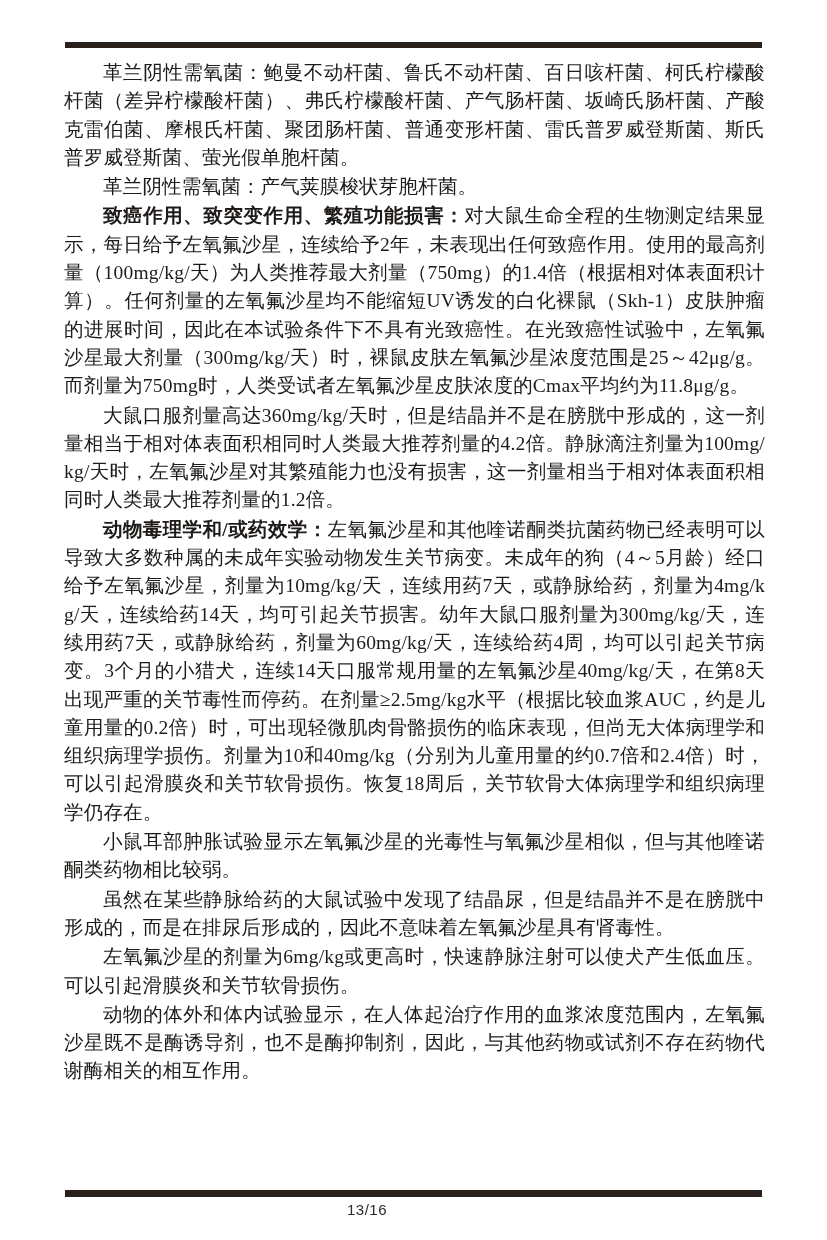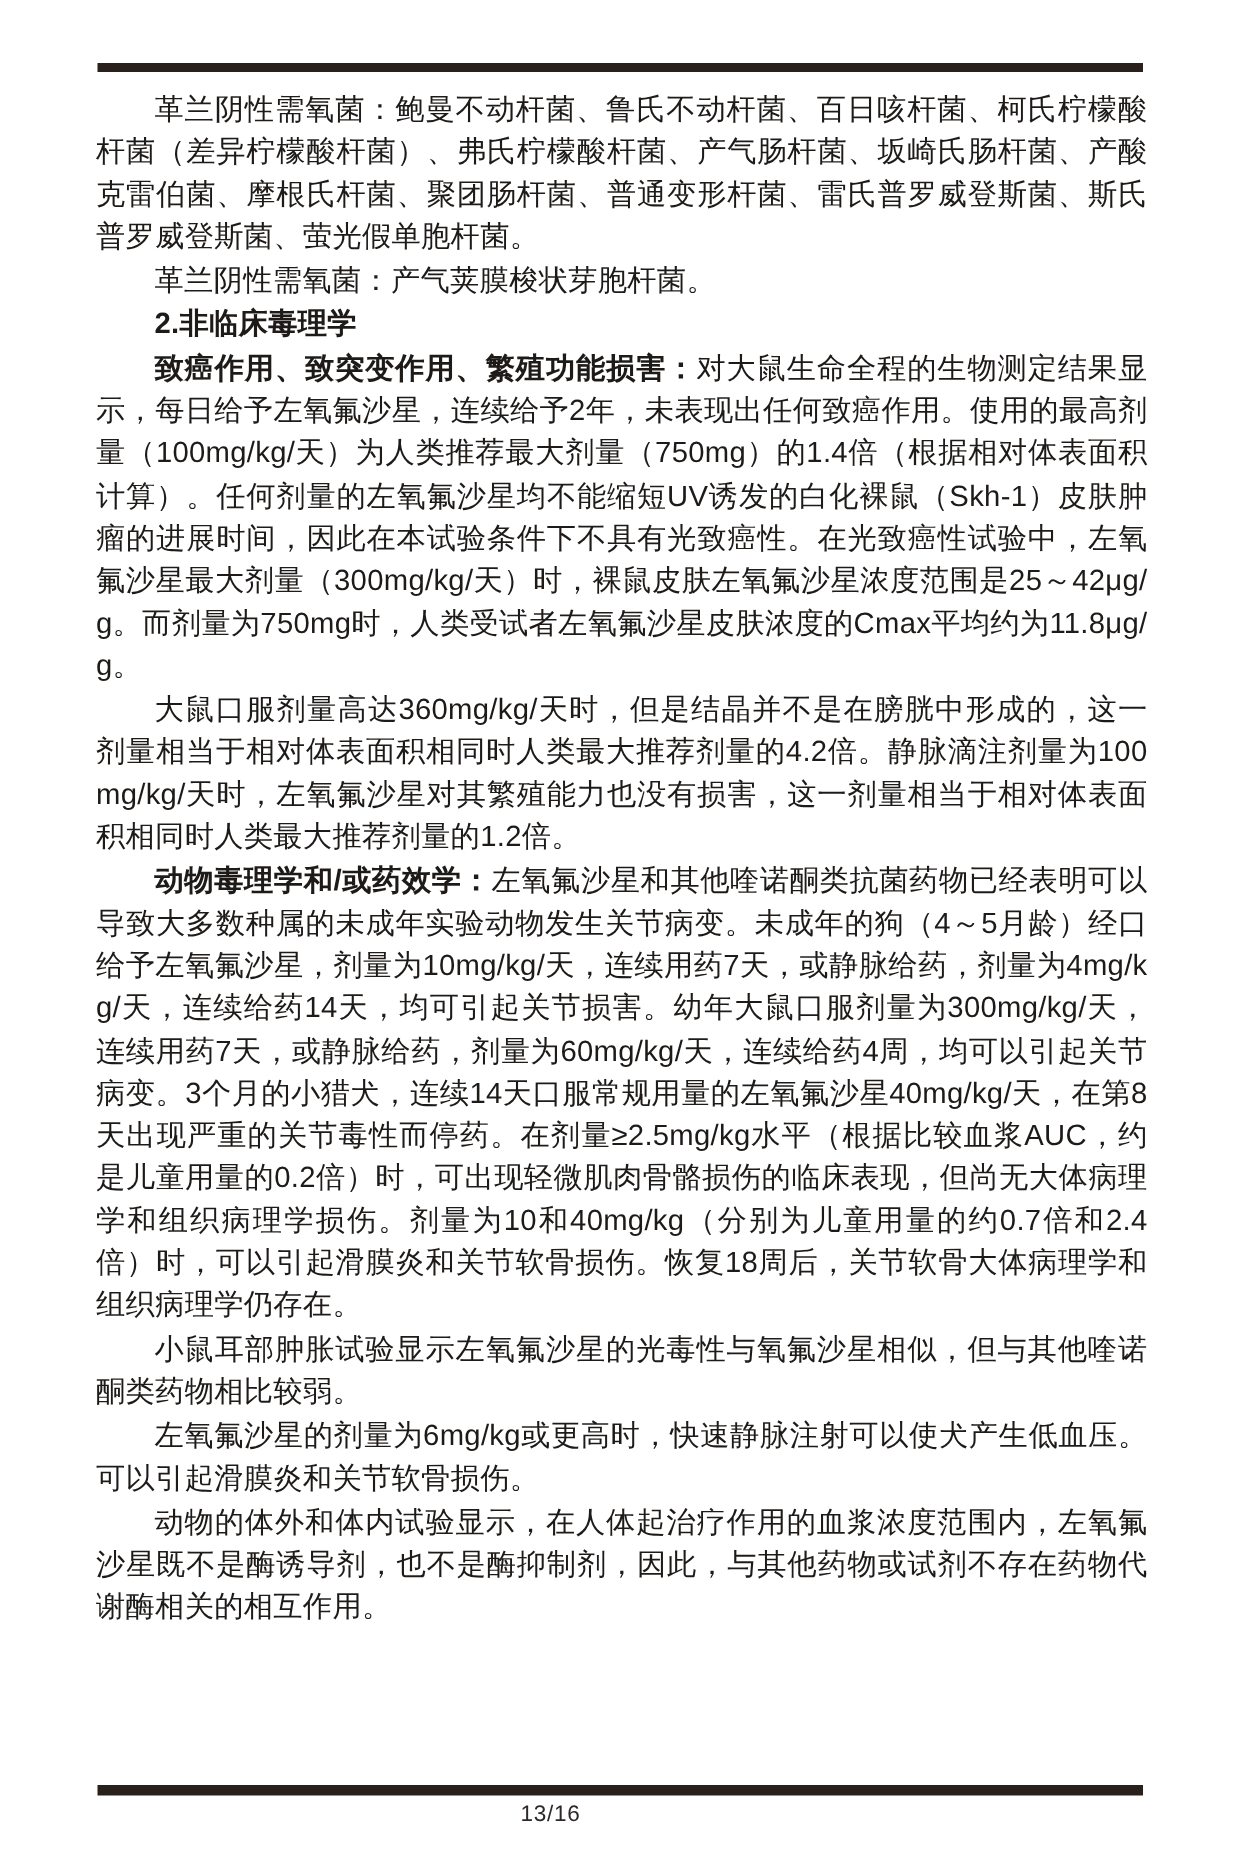--- a/index.html
+++ b/index.html
@@ -25,45 +25,45 @@
     color: #1d1a18;
   }
   p.para {
     margin: 1px 0;
     font-size: 19.5px;
     line-height: 28.3px;
     text-align: justify;
     letter-spacing: 0.2px;
     word-break: break-all;
   }
-  p.para.indent { text-indent: 2em; }
+  p.para.indent { text-indent: 2em; font-family: Liberation Serif, serif; }
   span.run { font-weight: 400; }
   span.run.bold { font-weight: 700; }
   .footer {
     position: absolute;
     top: 1201px; left: 0;
     width: 734px;
     text-align: center;
     font-size: 15px;
     color: #2c2928;
     letter-spacing: 0.5px;
   }
 </style>
 </head>
 <body>
 
 <div class="rule rule-top"></div>
 
 <div class="content" id="document-body">
     <p class="para indent"><span class="run">革兰阴性需氧菌：鲍曼不动杆菌、鲁氏不动杆菌、百日咳杆菌、柯氏柠檬酸杆菌（差异柠檬酸杆菌）、弗氏柠檬酸杆菌、产气肠杆菌、坂崎氏肠杆菌、产酸克雷伯菌、摩根氏杆菌、聚团肠杆菌、普通变形杆菌、雷氏普罗威登斯菌、斯氏普罗威登斯菌、萤光假单胞杆菌。</span></p>
     <p class="para indent"><span class="run">革兰阴性需氧菌：产气荚膜梭状芽胞杆菌。</span></p>
-    <p class="para indent"><span class="run bold">2.非临床毒理学</span></p>
     <p class="para indent"><span class="run bold">致癌作用、致突变作用、繁殖功能损害：</span><span class="run">对大鼠生命全程的生物测定结果显示，每日给予左氧氟沙星，连续给予2年，未表现出任何致癌作用。使用的最高剂量（100mg/kg/天）为人类推荐最大剂量（750mg）的1.4倍（根据相对体表面积计算）。任何剂量的左氧氟沙星均不能缩短UV诱发的白化裸鼠（Skh-1）皮肤肿瘤的进展时间，因此在本试验条件下不具有光致癌性。在光致癌性试验中，左氧氟沙星最大剂量（300mg/kg/天）时，裸鼠皮肤左氧氟沙星浓度范围是25～42μg/g。而剂量为750mg时，人类受试者左氧氟沙星皮肤浓度的Cmax平均约为11.8μg/g。</span></p>
     <p class="para indent"><span class="run">大鼠口服剂量高达360mg/kg/天时，但是结晶并不是在膀胱中形成的，这一剂量相当于相对体表面积相同时人类最大推荐剂量的4.2倍。静脉滴注剂量为100mg/kg/天时，左氧氟沙星对其繁殖能力也没有损害，这一剂量相当于相对体表面积相同时人类最大推荐剂量的1.2倍。</span></p>
     <p class="para indent"><span class="run bold">动物毒理学和/或药效学：</span><span class="run">左氧氟沙星和其他喹诺酮类抗菌药物已经表明可以导致大多数种属的未成年实验动物发生关节病变。未成年的狗（4～5月龄）经口给予左氧氟沙星，剂量为10mg/kg/天，连续用药7天，或静脉给药，剂量为4mg/kg/天，连续给药14天，均可引起关节损害。幼年大鼠口服剂量为300mg/kg/天，连续用药7天，或静脉给药，剂量为60mg/kg/天，连续给药4周，均可以引起关节病变。3个月的小猎犬，连续14天口服常规用量的左氧氟沙星40mg/kg/天，在第8天出现严重的关节毒性而停药。在剂量≥2.5mg/kg水平（根据比较血浆AUC，约是儿童用量的0.2倍）时，可出现轻微肌肉骨骼损伤的临床表现，但尚无大体病理学和组织病理学损伤。剂量为10和40mg/kg（分别为儿童用量的约0.7倍和2.4倍）时，可以引起滑膜炎和关节软骨损伤。恢复18周后，关节软骨大体病理学和组织病理学仍存在。</span></p>
     <p class="para indent"><span class="run">小鼠耳部肿胀试验显示左氧氟沙星的光毒性与氧氟沙星相似，但与其他喹诺酮类药物相比较弱。</span></p>
+    <p class="para indent"><span class="run">虽然在某些静脉给药的大鼠试验中发现了结晶尿，但是结晶并不是在膀胱中形成的，而是在排尿后形成的，因此不意味着左氧氟沙星具有肾毒性。</span></p>
     <p class="para indent"><span class="run">左氧氟沙星的剂量为6mg/kg或更高时，快速静脉注射可以使犬产生低血压。可以引起滑膜炎和关节软骨损伤。</span></p>
     <p class="para indent"><span class="run">动物的体外和体内试验显示，在人体起治疗作用的血浆浓度范围内，左氧氟沙星既不是酶诱导剂，也不是酶抑制剂，因此，与其他药物或试剂不存在药物代谢酶相关的相互作用。</span></p>
   </div>
 
 <div class="rule rule-bottom"></div>
 
 <div class="footer">13/16</div>
 
 </body></html>

